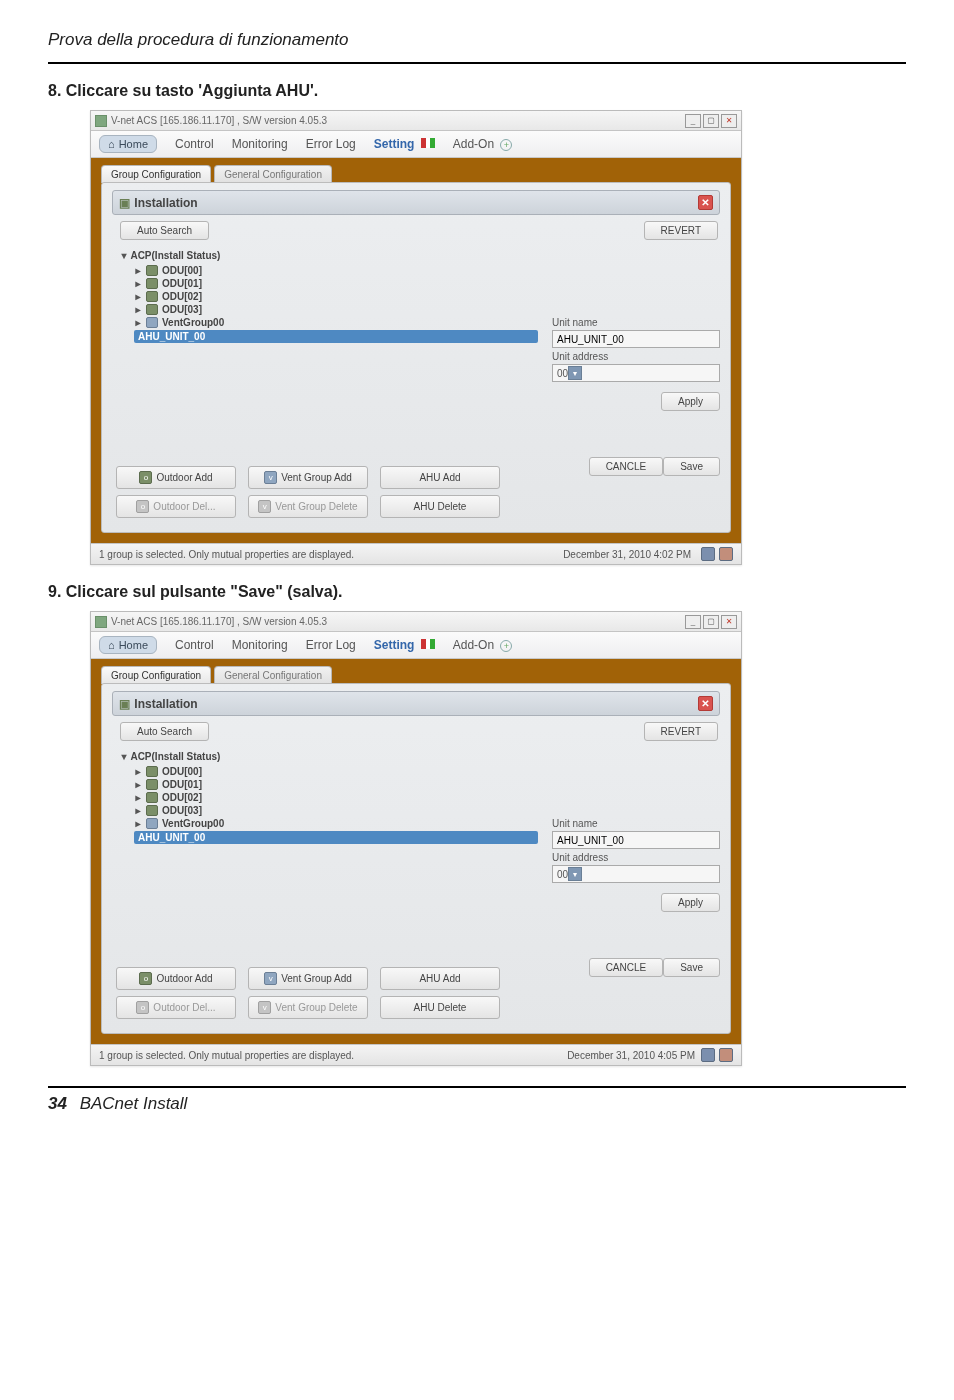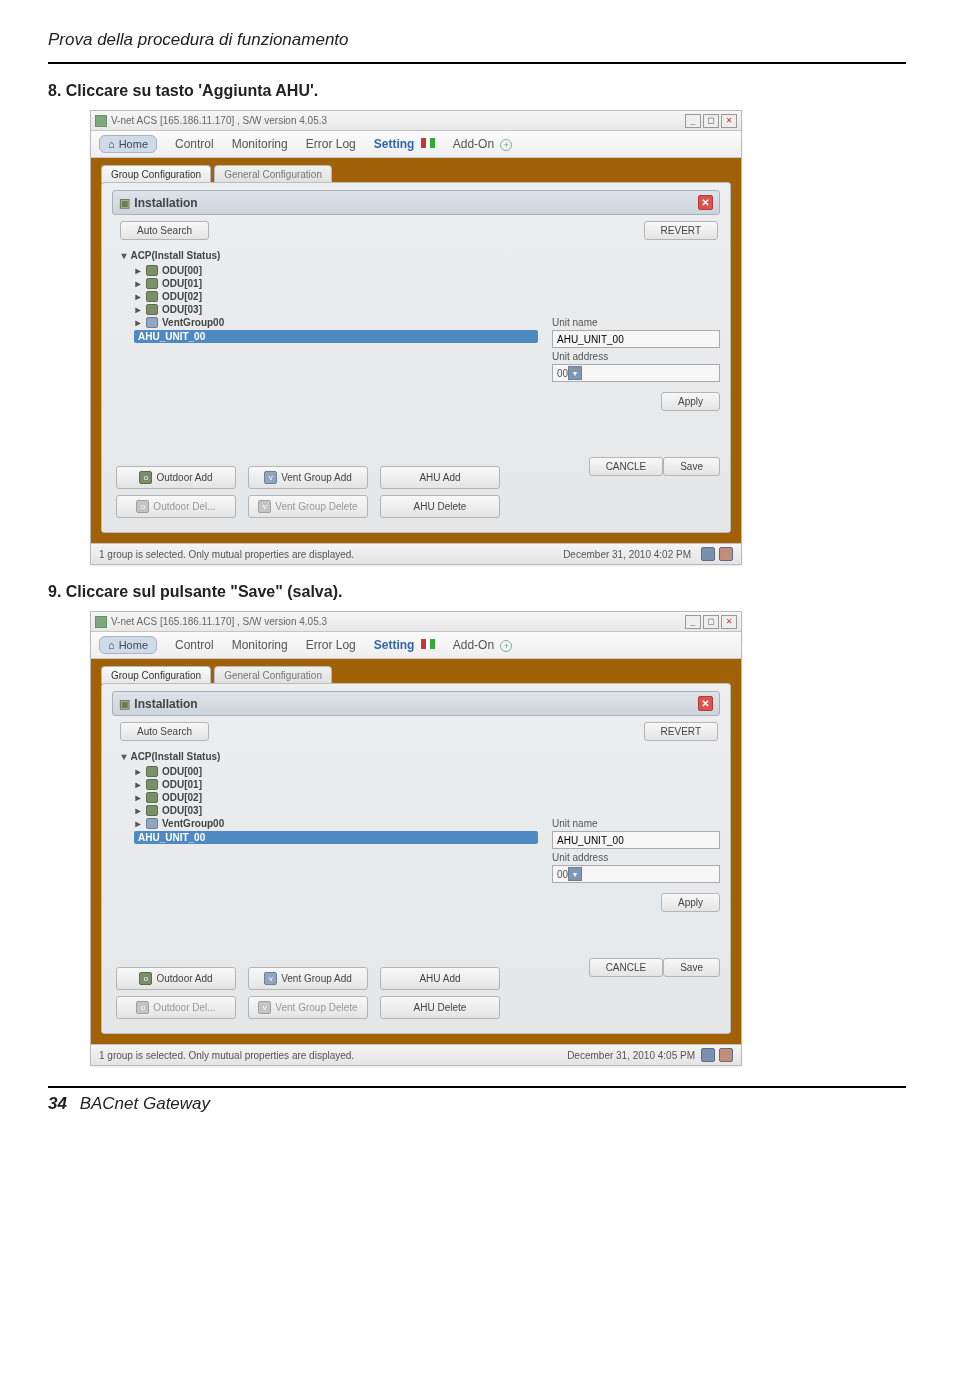--- a/index.html
+++ b/index.html
@@ -514,16 +514,16 @@
         <span class="tray-icons">
           <span class="tray-ic"></span>
           <span class="tray-ic alt"></span>
         </span>
       </span>
     </div>
   </div>
 
   <div class="footer">
     <span class="page-no">34</span>
-    <span class="doc-name">BACnet Gateway</span>
+    <span class="doc-name">BACnet Install</span>
   </div>
 
 </div>
 
 </body></html>

